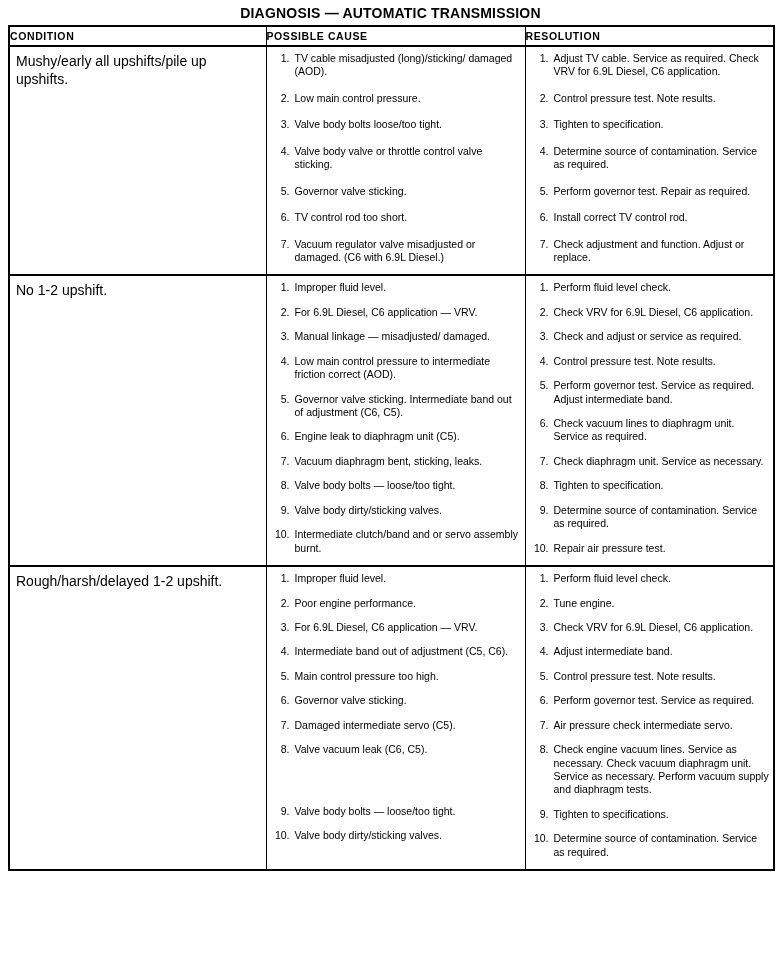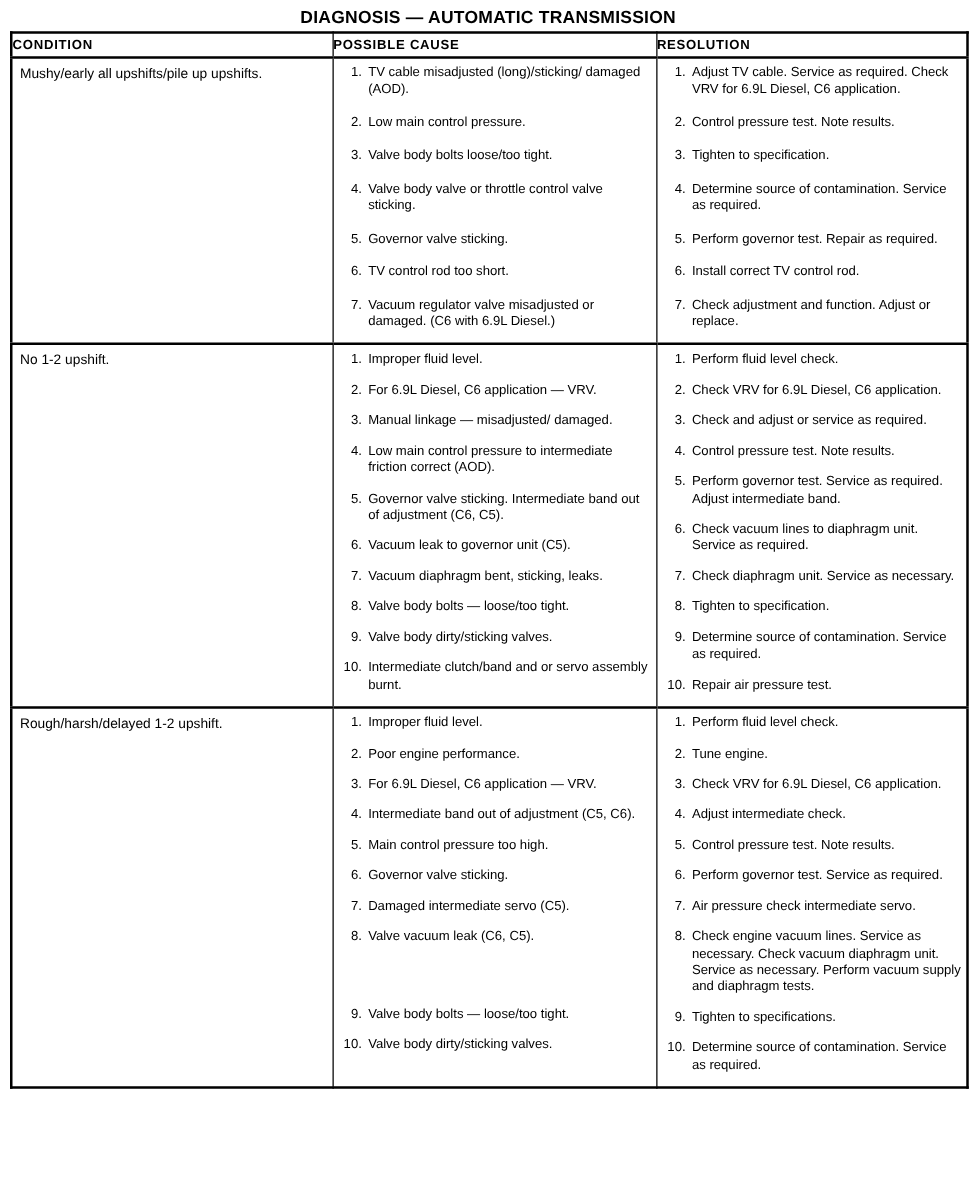--- a/index.html
+++ b/index.html
@@ -50,21 +50,21 @@
   }
   table.diag td {
     border-left: 1px solid #000;
     border-right: 1px solid #000;
     border-top: 2px solid #000;
     vertical-align: top;
     padding: 0;
   }
   tr.row > td.cond-cell {
     padding: 6px 4px 8px 6px;
-    font-size: 11px;
+    font-size: 14px;
     line-height: 1.25;
   }
   .itemlist {
     list-style: none;
     margin: 0;
     padding: 5px 4px 8px 4px;
   }
   .itemlist li {
     display: flex;
     font-size: 10.5px;
@@ -196,21 +196,21 @@
             <li>
                 <span class="num">4.</span>
                 <span class="txt">Low main control pressure to intermediate friction correct (AOD).</span>
               </li>
             <li>
                 <span class="num">5.</span>
                 <span class="txt">Governor valve sticking. Intermediate band out of adjustment (C6, C5).</span>
               </li>
             <li>
                 <span class="num">6.</span>
-                <span class="txt">Vacuum leak to governor unit (C5).</span>
+                <span class="txt">Engine leak to diaphragm unit (C5).</span>
               </li>
             <li>
                 <span class="num">7.</span>
                 <span class="txt">Vacuum diaphragm bent, sticking, leaks.</span>
               </li>
             <li>
                 <span class="num">8.</span>
                 <span class="txt">Valve body bolts — loose/too tight.</span>
               </li>
             <li>
@@ -325,21 +325,21 @@
             <li>
                 <span class="num">2.</span>
                 <span class="txt">Tune engine.</span>
               </li>
             <li>
                 <span class="num">3.</span>
                 <span class="txt">Check VRV for 6.9L Diesel, C6 application.</span>
               </li>
             <li>
                 <span class="num">4.</span>
-                <span class="txt">Adjust intermediate check.</span>
+                <span class="txt">Adjust intermediate band.</span>
               </li>
             <li>
                 <span class="num">5.</span>
                 <span class="txt">Control pressure test. Note results.</span>
               </li>
             <li>
                 <span class="num">6.</span>
                 <span class="txt">Perform governor test. Service as required.</span>
               </li>
             <li>

